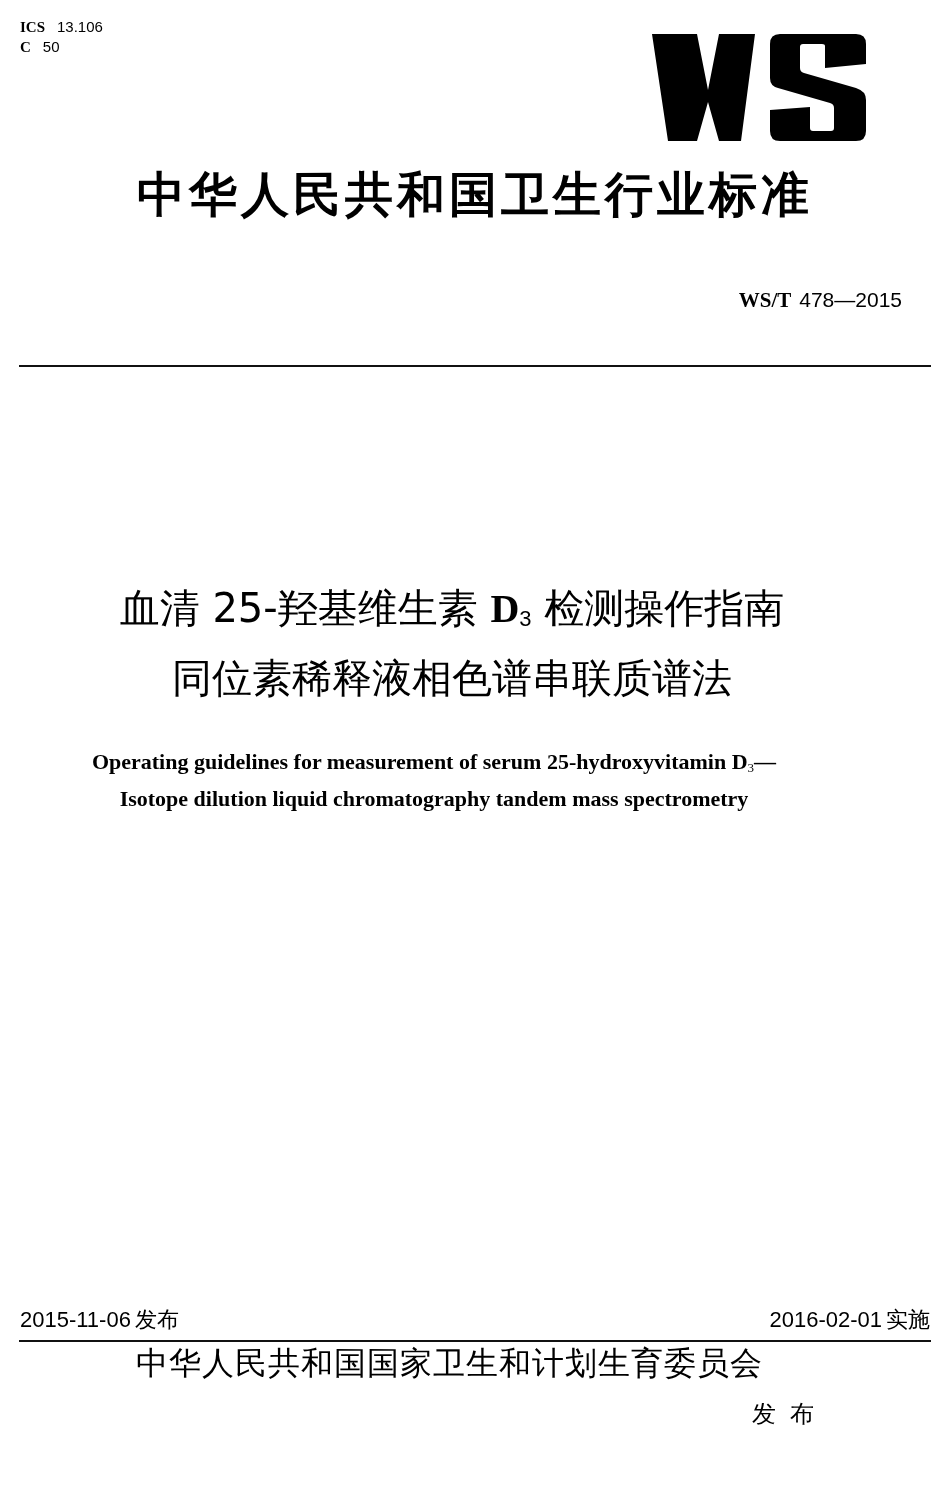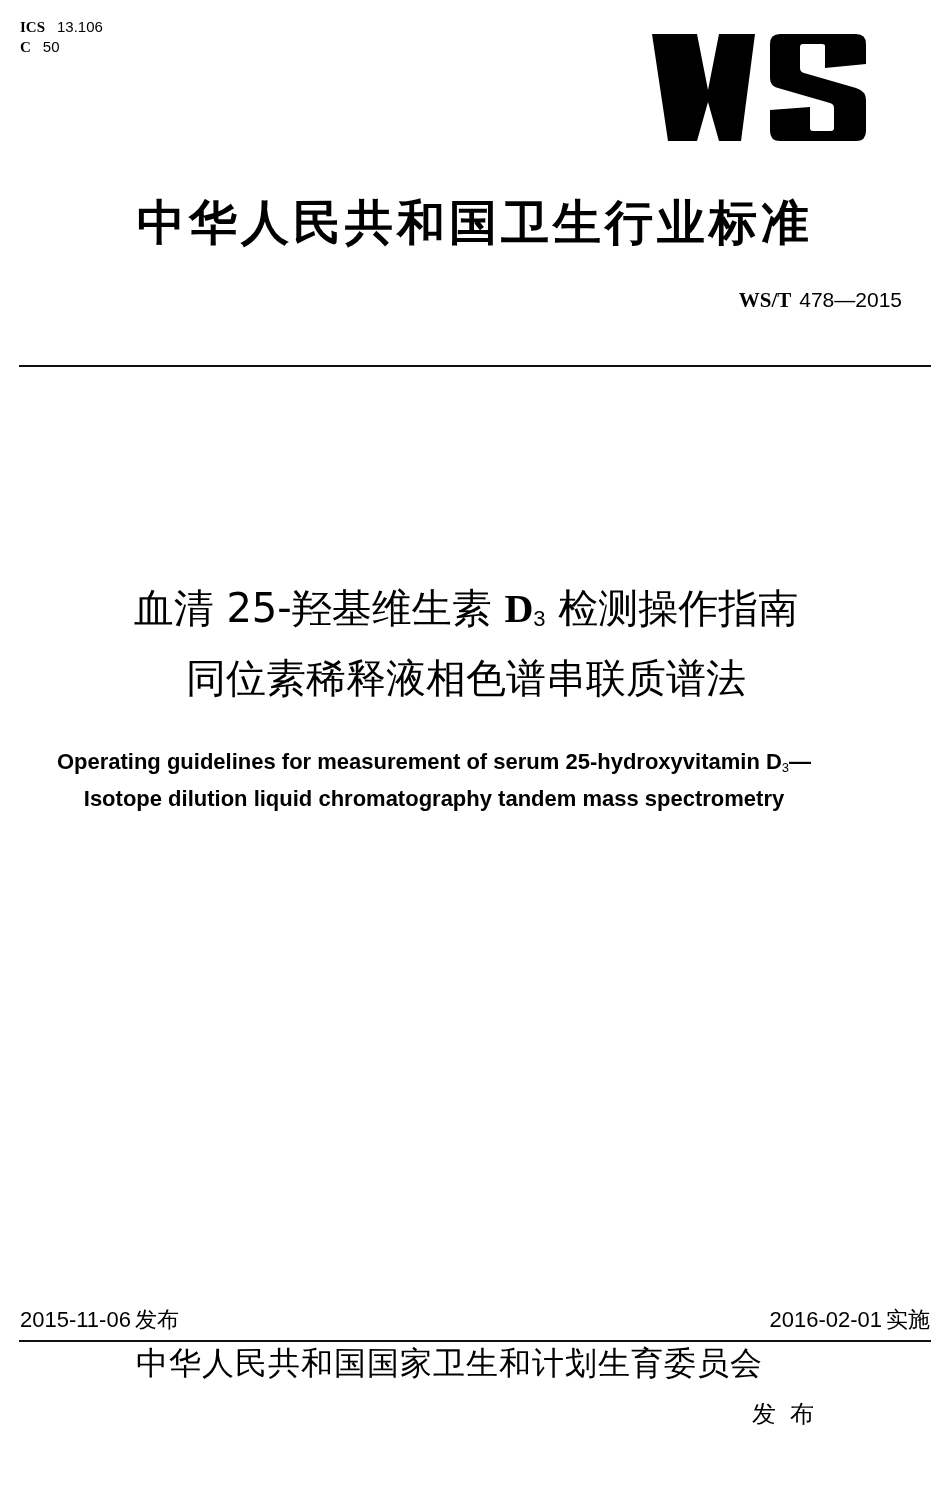--- a/index.html
+++ b/index.html
@@ -28,21 +28,21 @@
       font-weight: bold;
       margin-right: 12px;
     }
 
     .ws-logo {
       left: 650px; top: 32px;
       width: 220px; height: 110px;
     }
 
     .std-title {
-      left: 0; top: 192px;
+      left: 0; top: 164px;
       width: 950px;
       text-align: center;
       font-size: 48px;
       letter-spacing: 4px;
       font-weight: bold;
       line-height: 60px;
       font-family: "DejaVu Sans", sans-serif;
     }
 
     .std-code {
@@ -57,21 +57,21 @@
       margin-right: 8px;
     }
 
     .rule-top {
       left: 19px; top: 365px;
       width: 912px; height: 0;
       border-top: 2px solid #111;
     }
 
     .cn-title {
-      left: 14px; width: 904px;
+      left: 0; width: 904px;
       text-align: center;
       font-size: 40px;
       line-height: 56px;
       font-family: "DejaVu Sans", sans-serif;
     }
     .cn-title.l1 { top: 580px; }
     .cn-title.l2 { top: 650px; }
     .cn-title .d3 {
       font-family: "Liberation Serif", serif;
       font-weight: bold;
@@ -79,21 +79,21 @@
     .cn-title .sub {
       font-size: 22px;
       font-family: "Liberation Sans", sans-serif;
       font-weight: normal;
       vertical-align: -4px;
     }
 
     .en-title {
       left: 0; width: 868px;
       text-align: center;
-      font-family: Liberation Sans, sans-serif;
+      font-family: Liberation Serif, serif;
       font-weight: bold;
       font-size: 22px;
       line-height: 30px;
     }
     .en-title.l1 { top: 747px; }
     .en-title.l2 { top: 784px; }
     .en-title .sub { font-size: 13px; vertical-align: -3px; font-weight: normal; }
 
     .date-left {
       left: 20px; top: 1305px;

